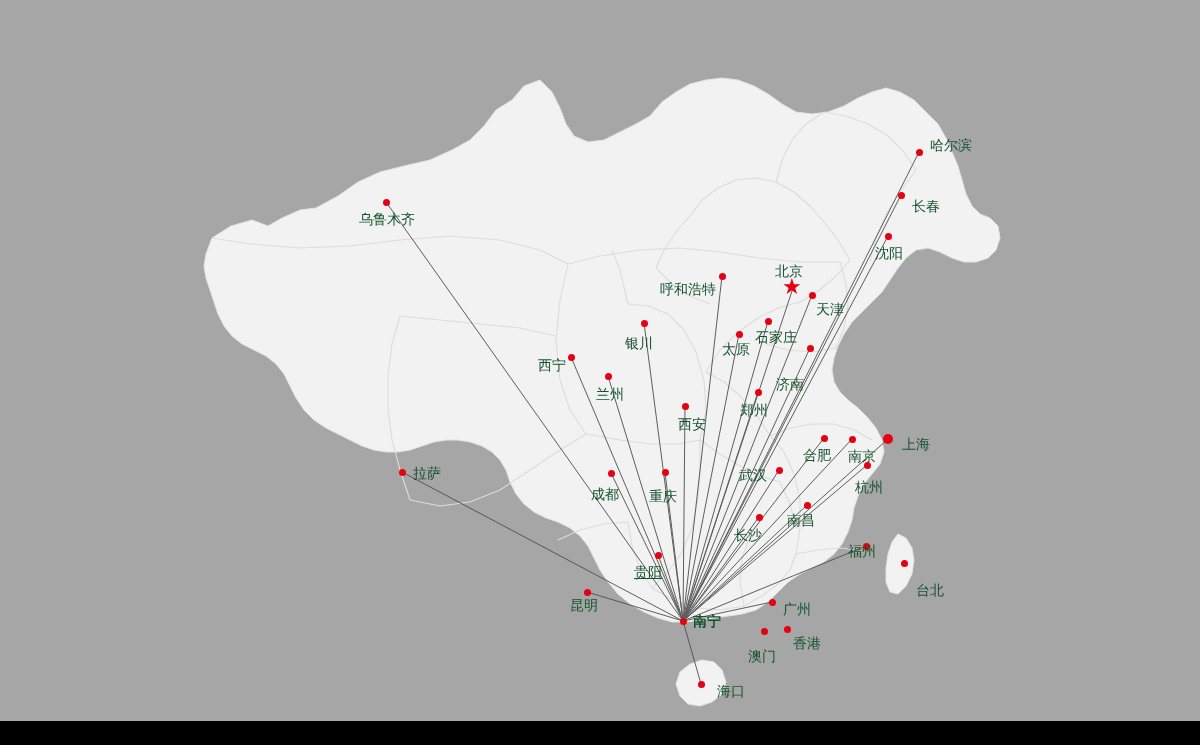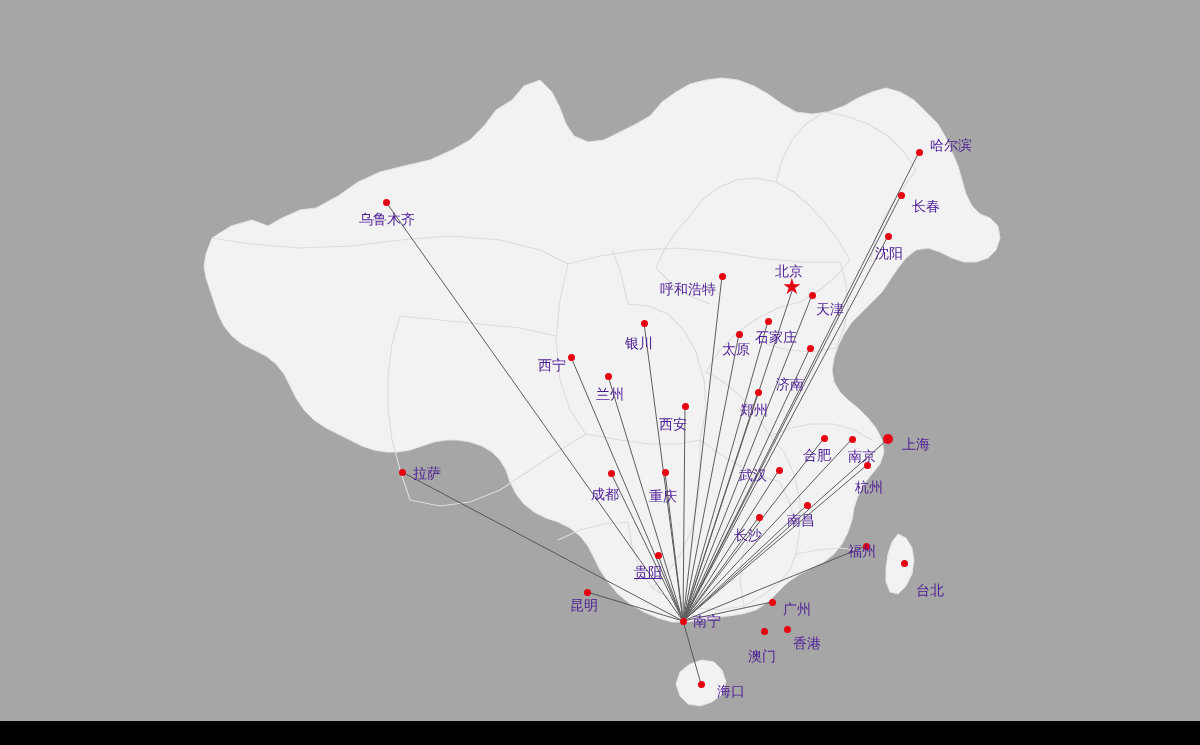--- a/index.html
+++ b/index.html
@@ -35,21 +35,21 @@
     position:absolute;
     border-radius:50%;
     background:#e60012;
     box-shadow:0 0 0 0 rgba(0,0,0,0);
   }
   .dot.sm{width:7px;height:7px;}
   .dot.lg{width:10px;height:10px;}
   .lbl{
     position:absolute;
     font-size:14px;
-    color:#4c1d95;
+    color:#14532d;
     white-space:nowrap;
     font-family:"DejaVu Sans","Liberation Sans",sans-serif;
     line-height:14px;
   }
   .star{
     position:absolute;
     color:#e60012;
     font-size:22px;
     line-height:22px;
   }
@@ -182,21 +182,21 @@
       <div class="city">
         <div class="dot sm" style="left: 567.5px; top: 353.5px;"></div>
         <div class="lbl" style="left: 538px; top: 358px;">西宁</div>
       </div>
       <div class="city">
         <div class="dot sm" style="left: 604.5px; top: 372.5px;"></div>
         <div class="lbl" style="left: 596px; top: 387px;">兰州</div>
       </div>
       <div class="city">
         <div class="dot sm" style="left: 681.5px; top: 402.5px;"></div>
-        <div class="lbl" style="left: 659px; top: 417px;">西安</div>
+        <div class="lbl" style="left: 659px; top: 417px; padding-left: 19px;">西安</div>
       </div>
       <div class="city">
         <div class="dot sm" style="left: 754.5px; top: 388.5px;"></div>
         <div class="lbl" style="left: 740px; top: 403px;">郑州</div>
       </div>
       <div class="city">
         <div class="dot lg" style="left: 883px; top: 434px;"></div>
         <div class="lbl" style="left: 902px; top: 437px;">上海</div>
       </div>
       <div class="city">
@@ -266,18 +266,18 @@
       <div class="city">
         <div class="dot sm" style="left: 760.5px; top: 627.5px;"></div>
         <div class="lbl" style="left: 748px; top: 649px;">澳门</div>
       </div>
       <div class="city">
         <div class="dot sm" style="left: 697.5px; top: 680.5px;"></div>
         <div class="lbl" style="left: 717px; top: 684px;">海口</div>
       </div>
       <div class="city">
         <div class="dot sm" style="left: 679.5px; top: 617.5px;"></div>
-        <div class="lbl" style="left: 693px; top: 614px;">南宁</div>
+        <div class="lbl" style="left: 693px; top: 614px; font-weight: bold;">南宁</div>
       </div>
     </div>
 
   <div id="bottombar"></div>
 </div>
 
 </body></html>

